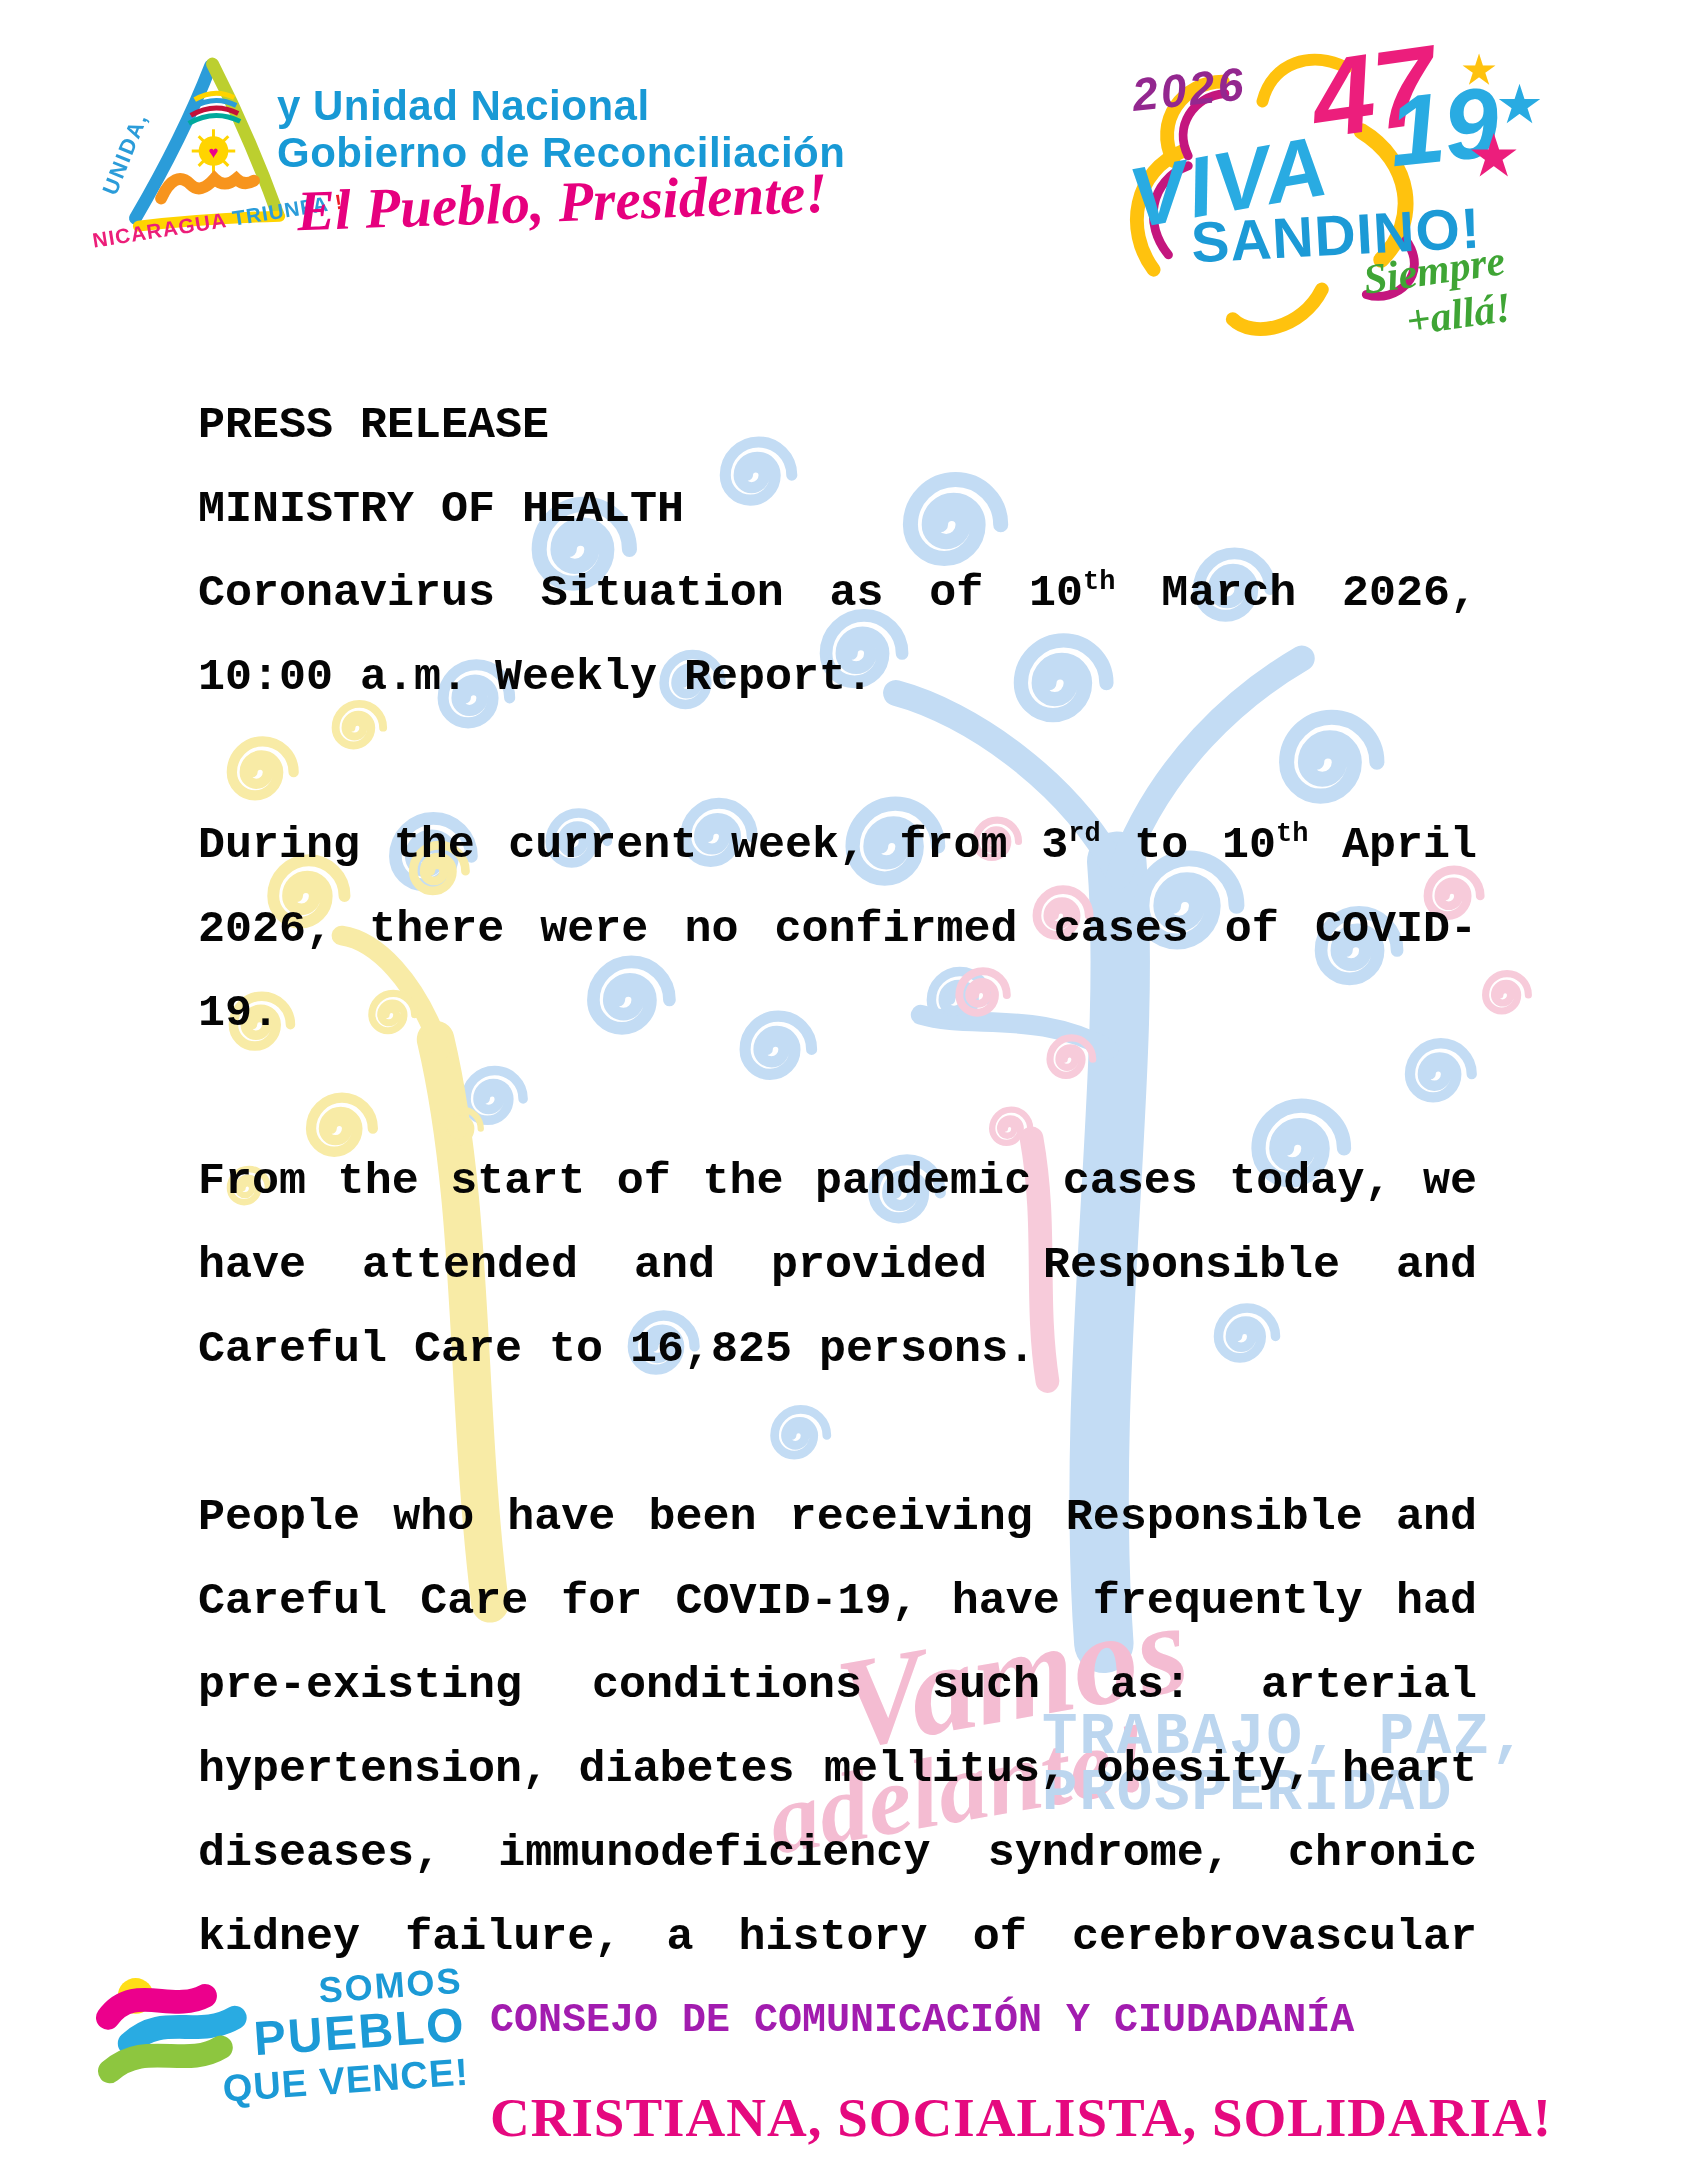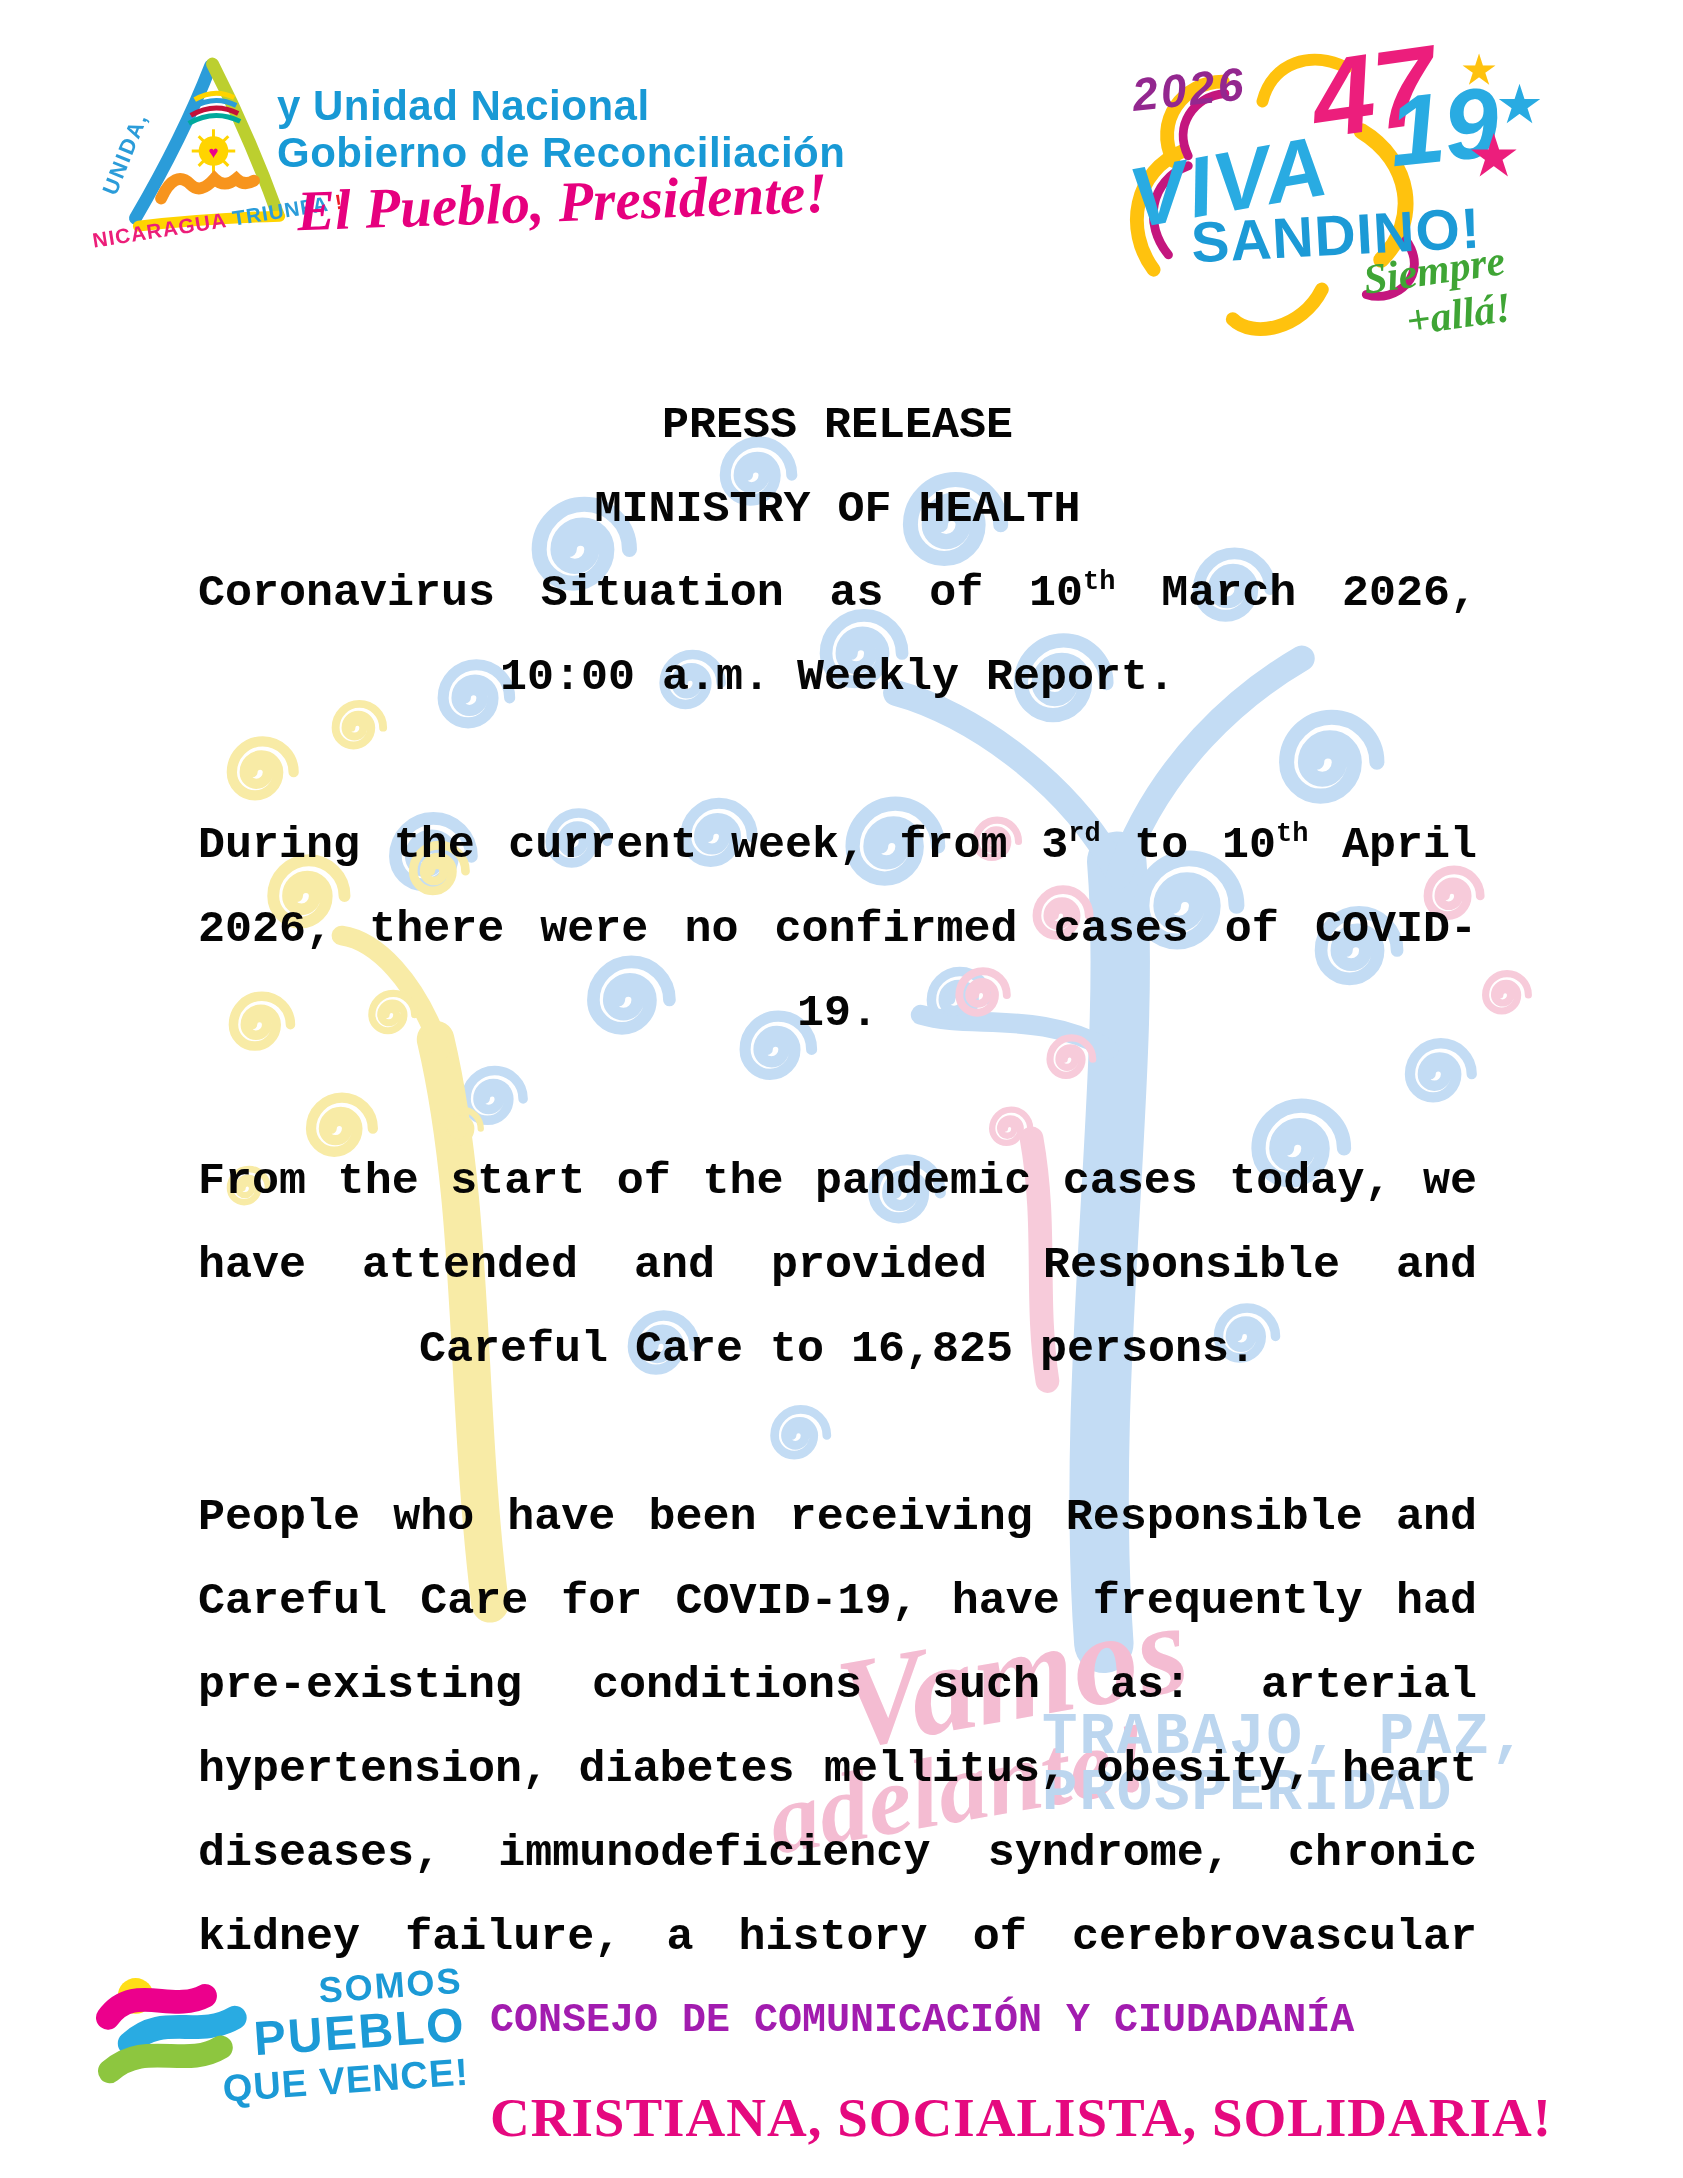--- a/index.html
+++ b/index.html
@@ -42,21 +42,21 @@
   .sd-siempre{left:249px;top:204px;font-size:42px;font-style:italic;color:#3FA535;
               transform:rotate(-8deg);font-family:"Liberation Serif",serif;}
   .sd-talla{left:292px;top:248px;font-size:42px;font-style:italic;color:#3FA535;
             transform:rotate(-8deg);font-family:"Liberation Serif",serif;}
 
   
   .body-text{position:absolute;left:198px;top:384px;width:1279px;z-index:2;color:#050505;
              font-family:"Liberation Mono","DejaVu Sans Mono",monospace;font-weight:700;
              font-size:45px;line-height:84px;}
   .para{margin:0 0 84px 0;}
-  .ln{text-align:center;}
+  .ln{text-align:left;}
   .ln.j{text-align:justify;text-align-last:justify;text-justify:inter-word;}
   .ln sup{font-size:27px;vertical-align:16px;line-height:0;}
 
   
   .footer{position:absolute;left:94px;top:1972px;width:1505px;height:168px;z-index:3;}
   .somos-waves{position:absolute;left:0;top:2px;}
   .somos-text{position:absolute;left:45px;top:2px;width:327px;text-align:right;
               transform:rotate(-4deg);color:#1C9AD6;font-weight:700;line-height:1;}
   .somos-text .s1{font-size:36px;letter-spacing:2px;}
   .somos-text .s2{font-size:48px;letter-spacing:2px;margin-top:2px;}

